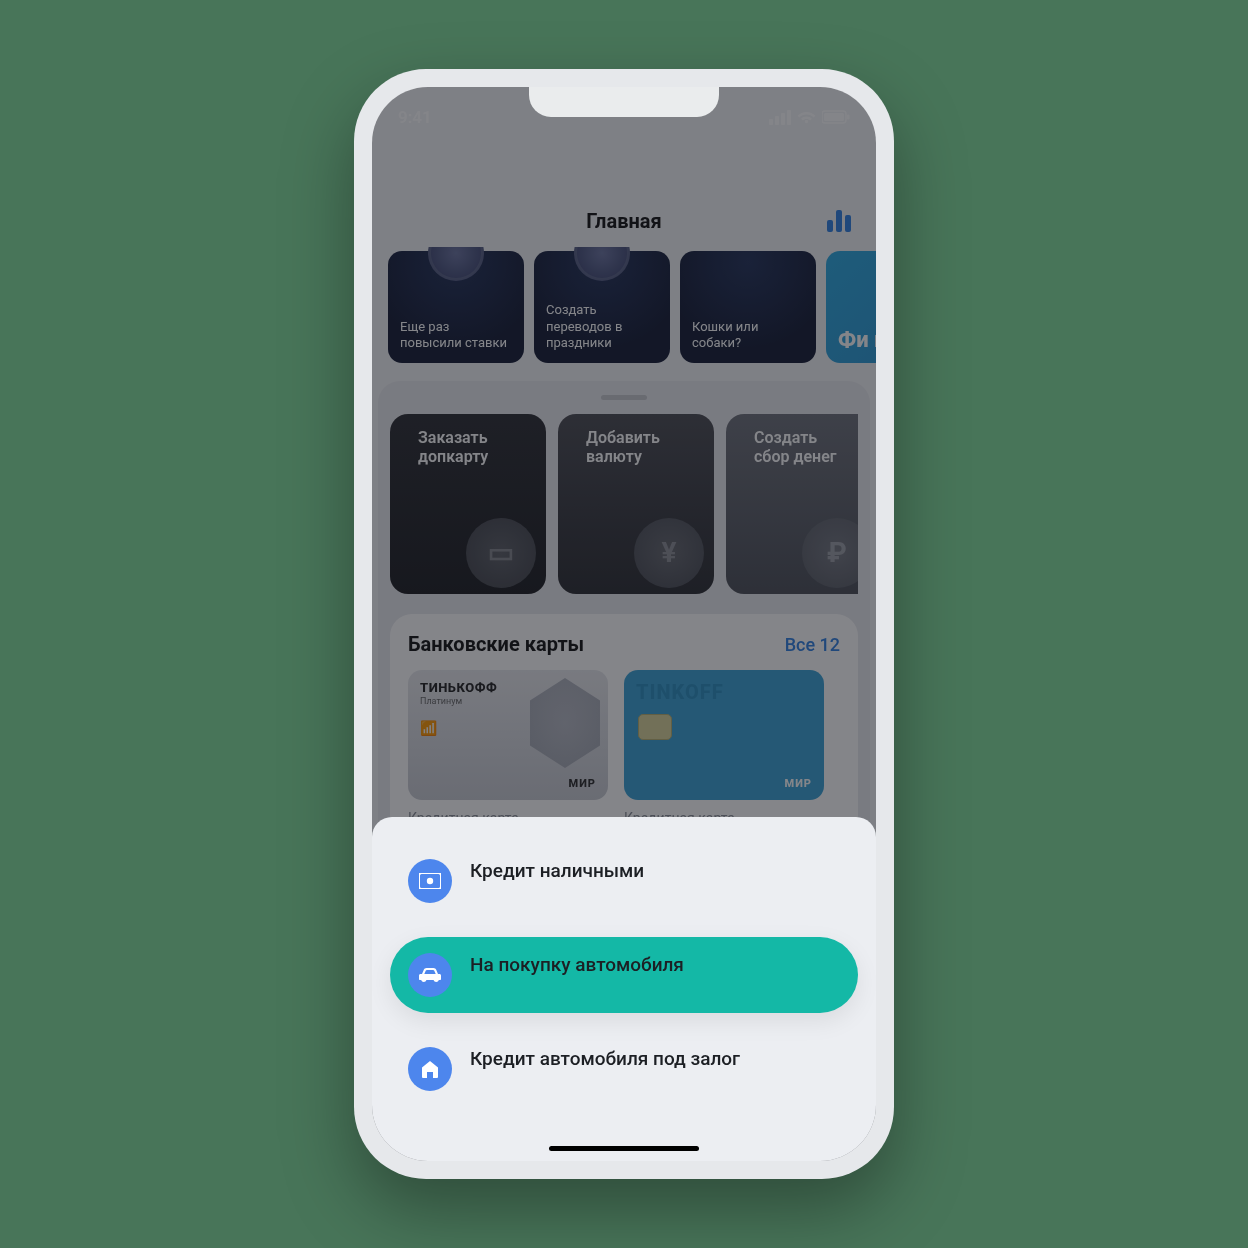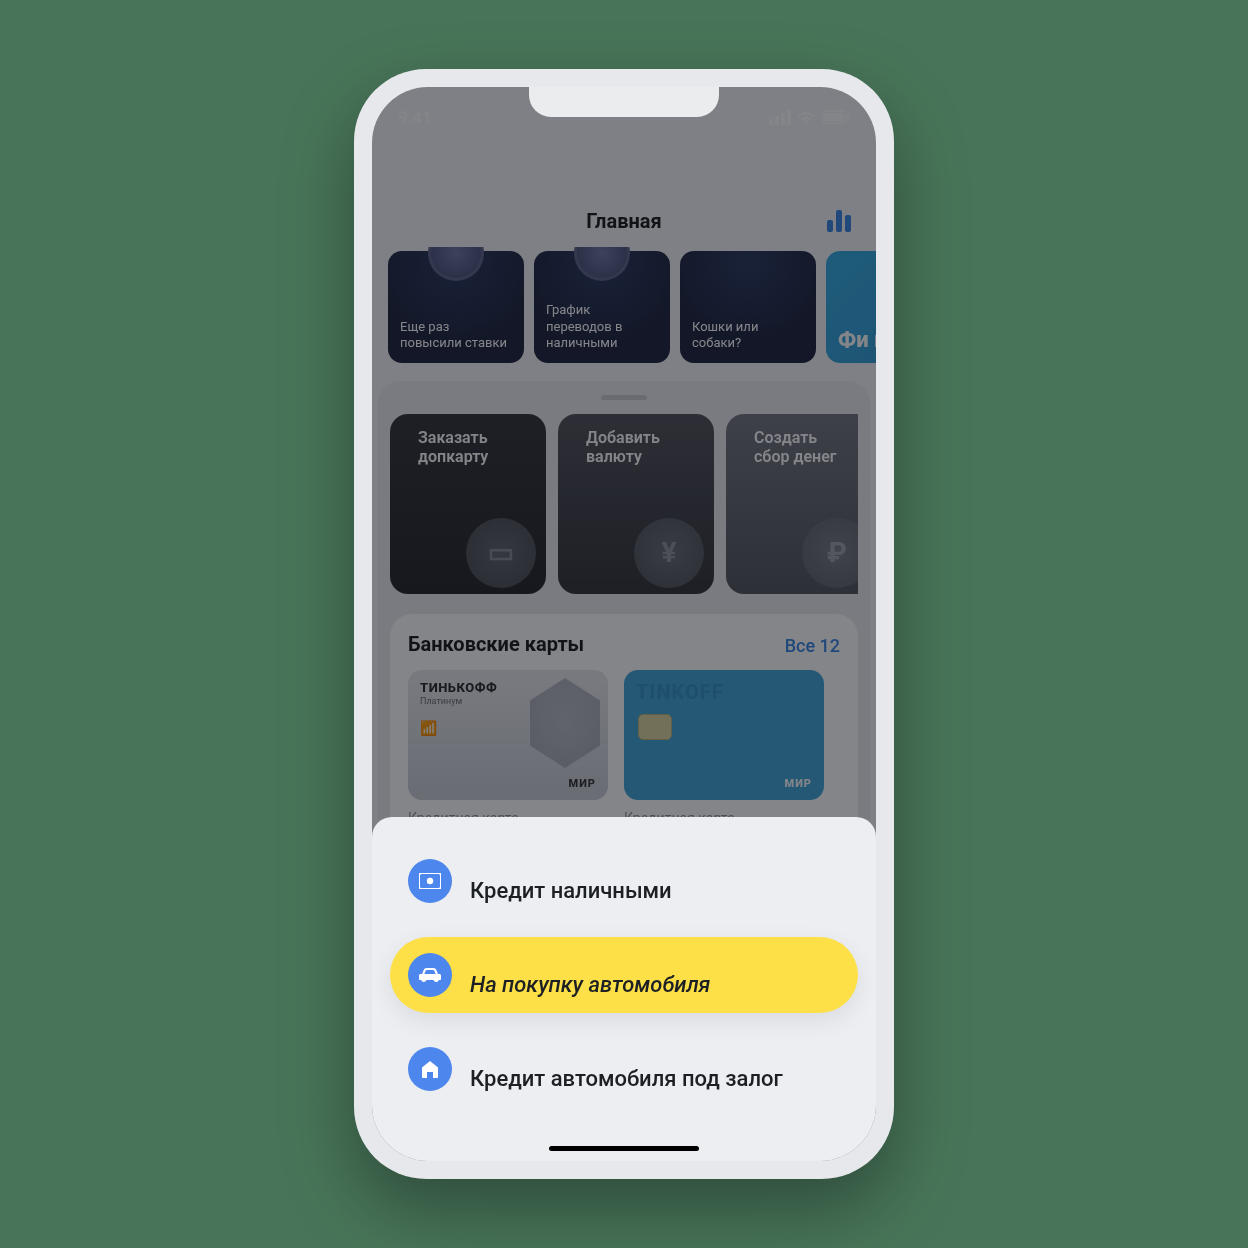--- a/index.html
+++ b/index.html
@@ -125,21 +125,21 @@
     border-radius:50%; background: radial-gradient(circle,#8e9199,#5d616b);
     opacity:.55; display:flex; align-items:center; justify-content:center;
     color:#d8dbe2; font-size:28px; font-weight:700;
   }
 
   
   .panel {
     background:#fff; border-radius:22px;
     margin-top:20px; padding:18px 18px 20px;
   }
-  .panel-head { display:flex; justify-content:space-between; align-items:flex-end; margin-bottom:14px;gap:34px;}
+  .panel-head { display:flex; justify-content:space-between; align-items:center; margin-bottom:14px;gap:34px;}
   .panel-title { font-size:20px; font-weight:700; color:#111; }
   .panel-link { color:#2f7fe1; font-size:18px; font-weight:500; }
   .card-row { display:flex; gap:16px; overflow:hidden; }
   .card-col { flex:0 0 200px; }
   .card-visual {
     height:130px; border-radius:14px; position:relative; overflow:hidden;
   }
   .card-visual.platinum { background:linear-gradient(180deg,#e7e8ec,#c8cbd2);text-align:center; }
   .card-visual.blue { background:#3aa2d6; }
   .card-brand { position:absolute; top:10px; left:12px; font-size:13px; font-weight:800; letter-spacing:.5px; }
@@ -167,30 +167,29 @@
 
   
   .bottom-sheet {
     position:absolute; left:0; right:0; bottom:0;
     background:#eceef2;
     border-top-left-radius:20px; border-top-right-radius:20px;
     padding: 26px 18px 54px;
     z-index: 10;
   }
   .option {
-    display:flex; align-items:flex-end; gap:18px;
+    display:flex; align-items:flex-start; gap:18px;
     padding: 16px 18px;
     border-radius: 40px;
-    font-size: 22px; color:#1c1f24; font-weight:500;
+    font-size: 19px; color:#1c1f24; font-weight:500;
   }
   .option + .option { margin-top: 18px; }
   .option.highlight {
-    background:#fde047;
+    background:#14b8a6;
     box-shadow: 0 8px 24px rgba(0,0,0,.08);
-    font-style: italic;
   }
   .opt-icon {
     width:44px;height:44px;border-radius:50%;
     background:#4d86ed; display:flex;align-items:center;justify-content:center;
     color:#fff;
   }
   .opt-icon svg { display:block; }
 
   .home-indicator {
     position:absolute; bottom:10px; left:50%; transform:translateX(-50%);
@@ -242,21 +241,21 @@
         </span>
       </div>
 
       <div class="stories">
         <div class="story">
           <div class="crest"></div>
           <span>Еще раз повысили ставки</span>
         </div>
         <div class="story">
           <div class="crest"></div>
-          <span>График переводов в наличными</span>
+          <span>Создать переводов в праздники</span>
         </div>
         <div class="story">
           <span>Кошки или собаки?</span>
         </div>
         <div class="story accent">
           <span style="font-size:22px;font-weight:800;line-height:1.05;">Фи недел</span>
         </div>
       </div>
 
       <div class="product-sheet">

